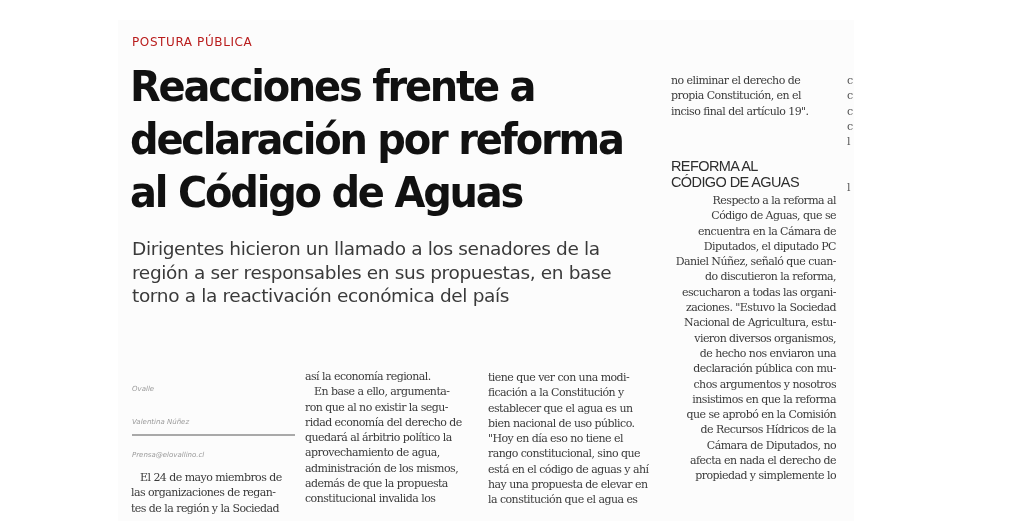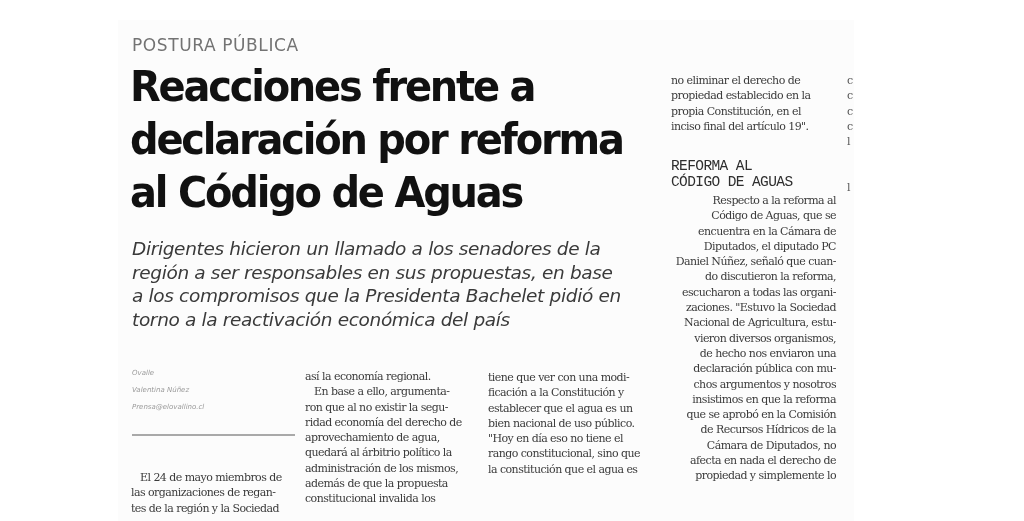--- a/index.html
+++ b/index.html
@@ -10,70 +10,70 @@
     color: #2a2a2a;
   }
   .page {
     position: absolute; left: 118px; top: 20px;
     width: 736px; height: 520px;
     background: #fcfcfc;
   }
   .kicker {
     position: absolute; left: 132px; top: 35px;
     font-family: "DejaVu Sans", sans-serif;
-    font-size: 17px; letter-spacing: 0.6px;
-    color: #737373; font-weight: normal;
+    font-size: 12px; letter-spacing: 0.6px;
+    color: #b91c1c; font-weight: normal;
   }
   .headline {
     position: absolute; left: 130px; top: 60px;
     width: 540px;
     font-family: "DejaVu Sans", sans-serif;
     font-weight: bold;
     font-size: 43px; line-height: 53px;
     letter-spacing: -2.4px;
     color: #111;
     transform: scaleX(0.93); transform-origin: left top;
   }
   .headline span { display: block; white-space: nowrap; }
   .lede {
     position: absolute; left: 132px; top: 237px;
     width: 530px;
     font-family: "DejaVu Sans", sans-serif;
     font-size: 18.5px; line-height: 23.5px;
     color: #3a3a3a;
     letter-spacing: -0.35px;
   }
-  .lede span { display: block; white-space: nowrap; font-style: italic; }
+  .lede span { display: block; white-space: nowrap; }
   .byline {
     position: absolute; left: 132px; top: 365px;
     font-family: "DejaVu Sans", sans-serif;
     font-size: 7px; line-height: 17px;
     color: #9a9a9a; font-style: italic;
   }
-  .byline span { display: block; }
+  .byline span { display: block; margin-top: 16px; }
   .byline-rule {
     position: absolute; left: 132px; top: 434px;
     width: 163px; height: 2px; background: #a9a9a9;
   }
   .col {
     position: absolute;
     font-family: "DejaVu Serif", serif;
     font-size: 11px; line-height: 15.3px;
     color: #3b3b3b;
     letter-spacing: -0.55px;
   }
   .col span { display: block; white-space: nowrap; }
   .col span.indent { padding-left: 9px; }
   .col1 { left: 131px; top: 470px; width: 165px; }
   .col2 { left: 305px; top: 369px; width: 170px; }
   .col3 { left: 488px; top: 370px; width: 170px; }
   .col4 { left: 671px; top: 73px; width: 165px; }
   .subhead {
     position: absolute; left: 671px; top: 158px;
-    font-family: Liberation Mono, monospace;
+    font-family: Liberation Sans, sans-serif;
     font-size: 14.5px; line-height: 16px;
     color: #2e2e2e; letter-spacing: -0.6px;
   }
   .subhead span { display: block; }
   .col4b { left: 671px; top: 193px; width: 165px; text-align: right; }
   .col5 {
     position: absolute; left: 847px; top: 73px;
     font-family: "DejaVu Serif", serif;
     font-size: 11px; line-height: 15.3px; color: #555;
   }
@@ -88,21 +88,20 @@
 
 <h1 class="headline" style="margin:0;">
   <span>Reacciones frente a</span>
   <span>declaración por reforma</span>
   <span>al Código de Aguas</span>
 </h1>
 
 <div class="lede">
   <span>Dirigentes hicieron un llamado a los senadores de la</span>
   <span>región a ser responsables en sus propuestas, en base</span>
-  <span>a los compromisos que la Presidenta Bachelet pidió en</span>
   <span>torno a la reactivación económica del país</span>
 </div>
 
 <div class="byline">
   <span>Ovalle</span>
   <span>Valentina Núñez</span>
   <span>Prensa@elovallino.cl</span>
 </div>
 <div class="byline-rule"></div>
 
@@ -110,40 +109,41 @@
   <span class="indent">El 24 de mayo miembros de</span>
   <span>las organizaciones de regan-</span>
   <span>tes de la región y la Sociedad</span>
 </div>
 
 <div class="col col2">
   <span>así la economía regional.</span>
   <span class="indent">En base a ello, argumenta-</span>
   <span>ron que al no existir la segu-</span>
   <span>ridad economía del derecho de</span>
+  <span>quedará al árbitrio político la</span>
   <span>aprovechamiento de agua,</span>
-  <span>quedará al árbitrio político la</span>
   <span>administración de los mismos,</span>
   <span>además de que la propuesta</span>
   <span>constitucional invalida los</span>
 </div>
 
 <div class="col col3">
   <span>tiene que ver con una modi-</span>
   <span>ficación a la Constitución y</span>
   <span>establecer que el agua es un</span>
   <span>bien nacional de uso público.</span>
   <span>"Hoy en día eso no tiene el</span>
   <span>rango constitucional, sino que</span>
+  <span>está en el código de aguas y ahí</span>
+  <span>hay una propuesta de elevar en</span>
   <span>la constitución que el agua es</span>
 </div>
 
 <div class="col col4">
   <span>no eliminar el derecho de</span>
-  <span>propiedad establecido en la</span>
   <span>propia Constitución, en el</span>
   <span>inciso final del artículo 19".</span>
 </div>
 
 <div class="subhead">
   <span>REFORMA AL</span>
   <span>CÓDIGO DE AGUAS</span>
 </div>
 
 <div class="col col4b">

